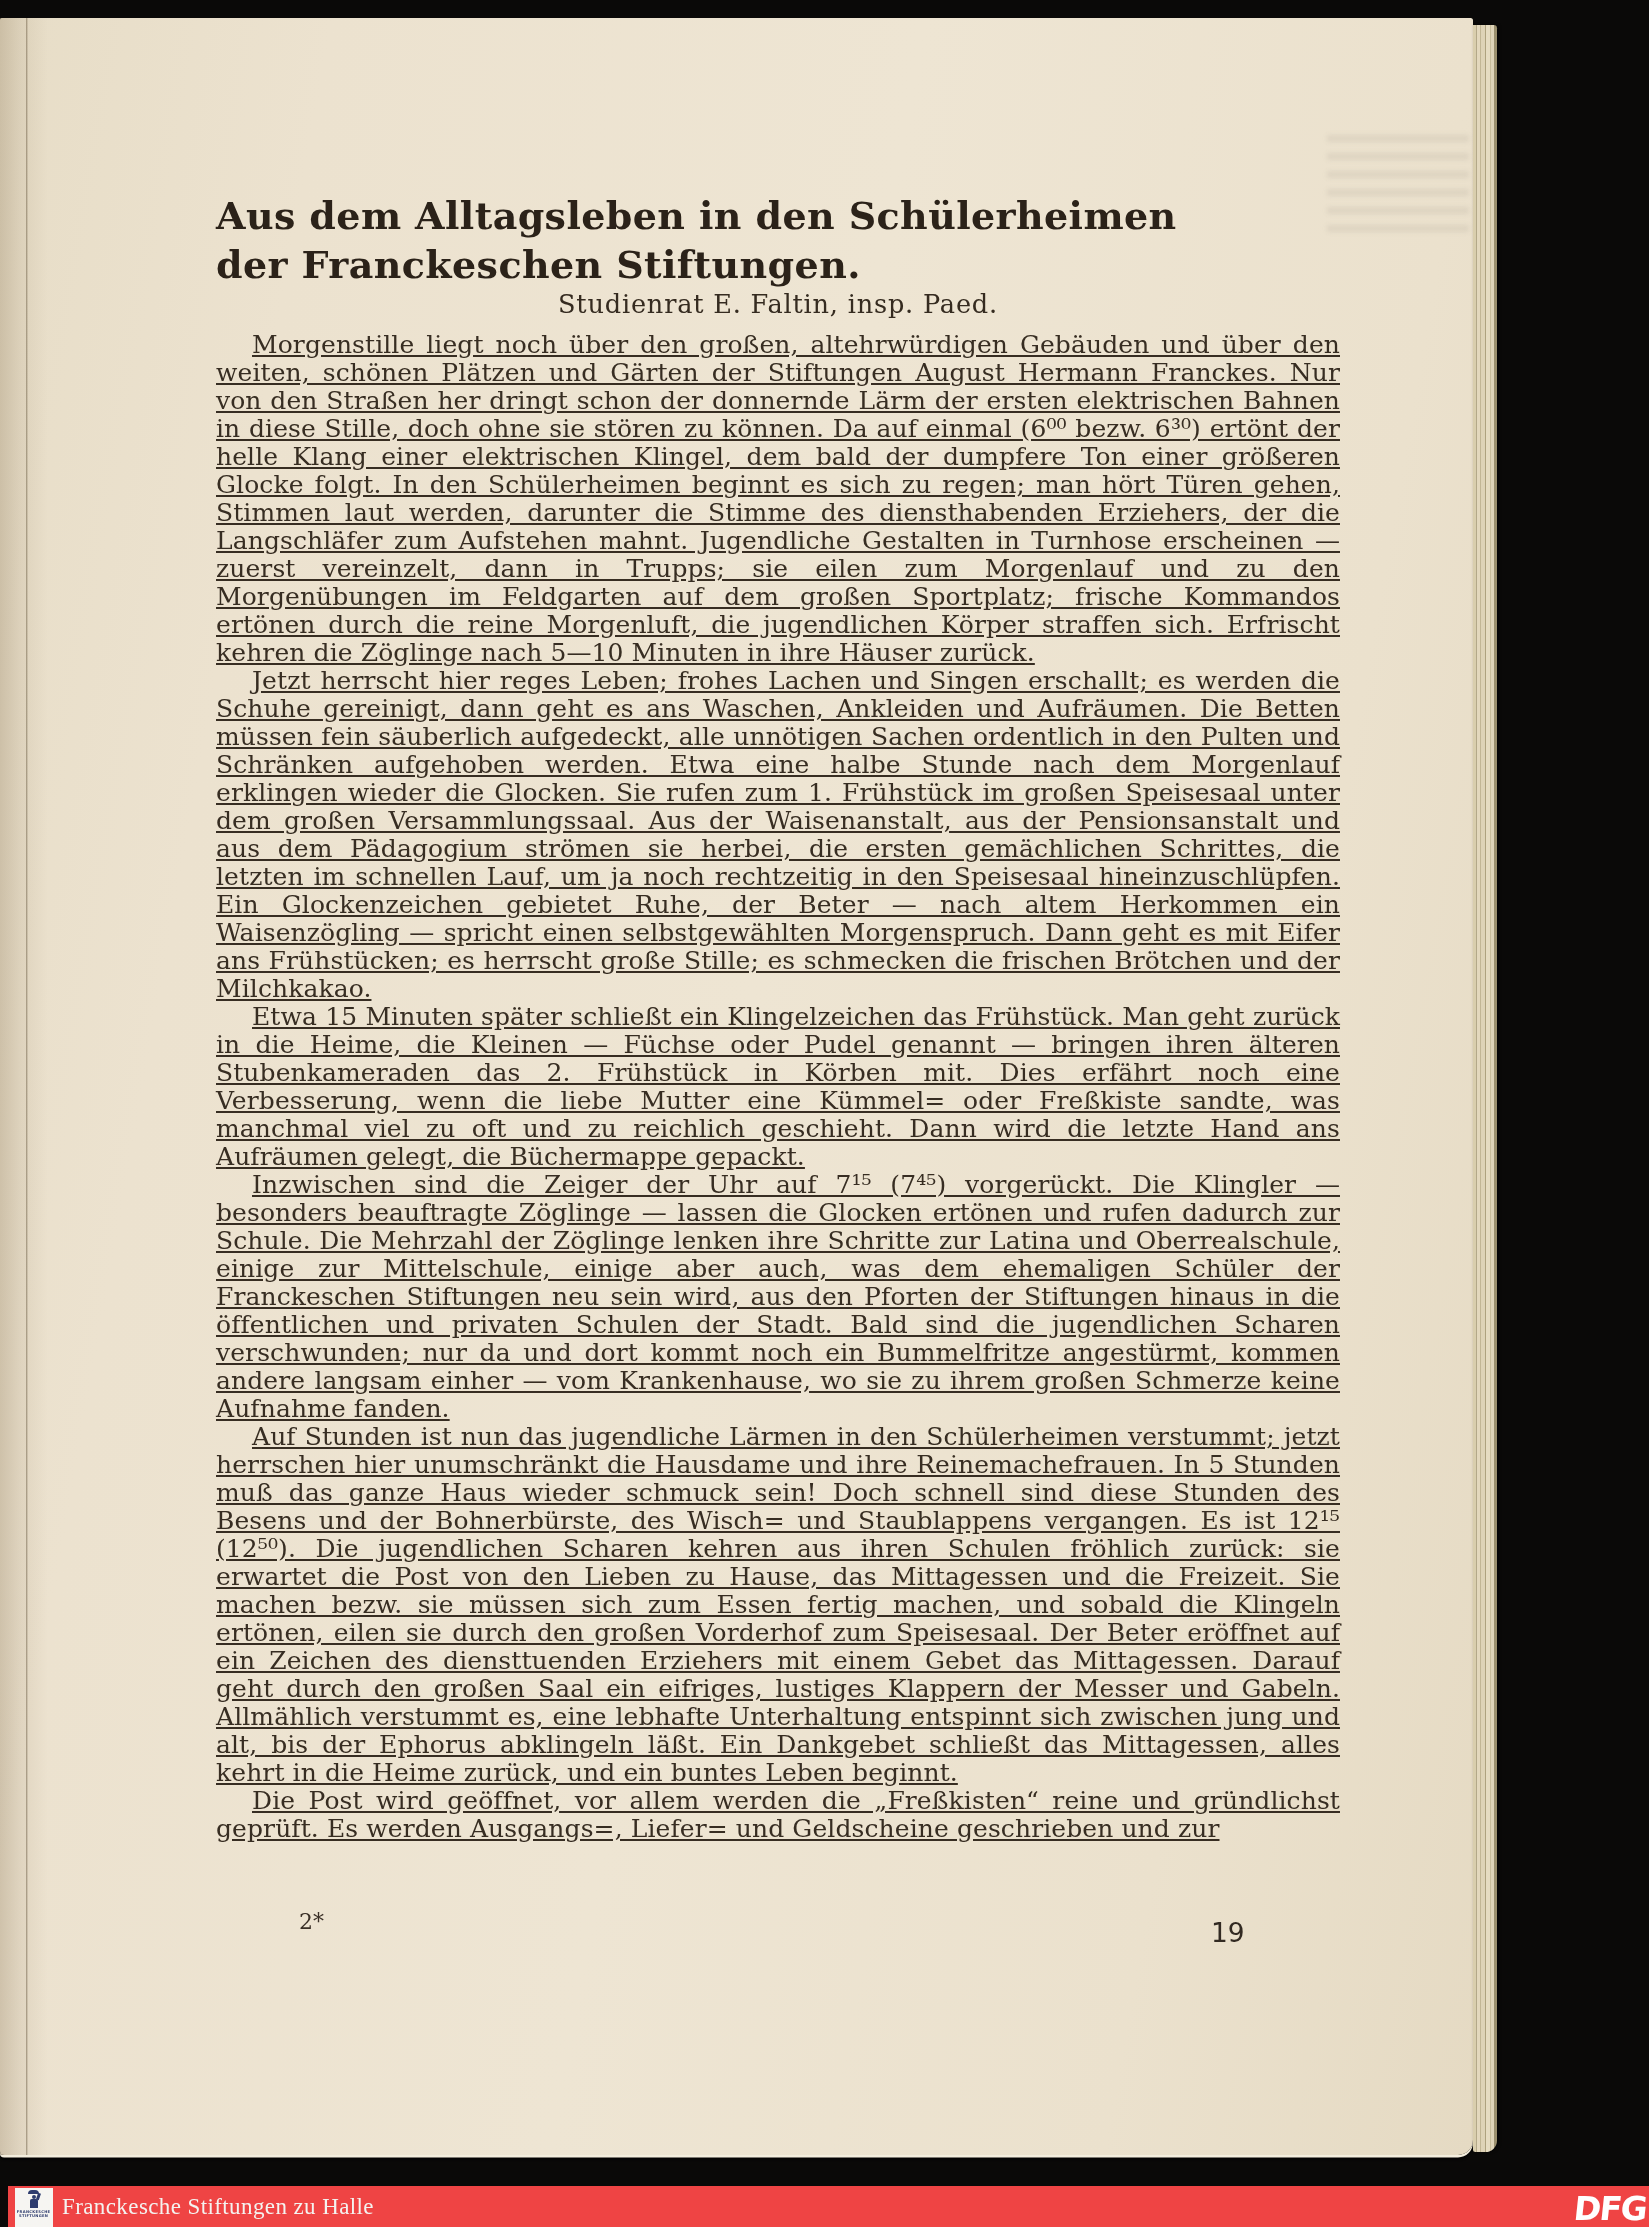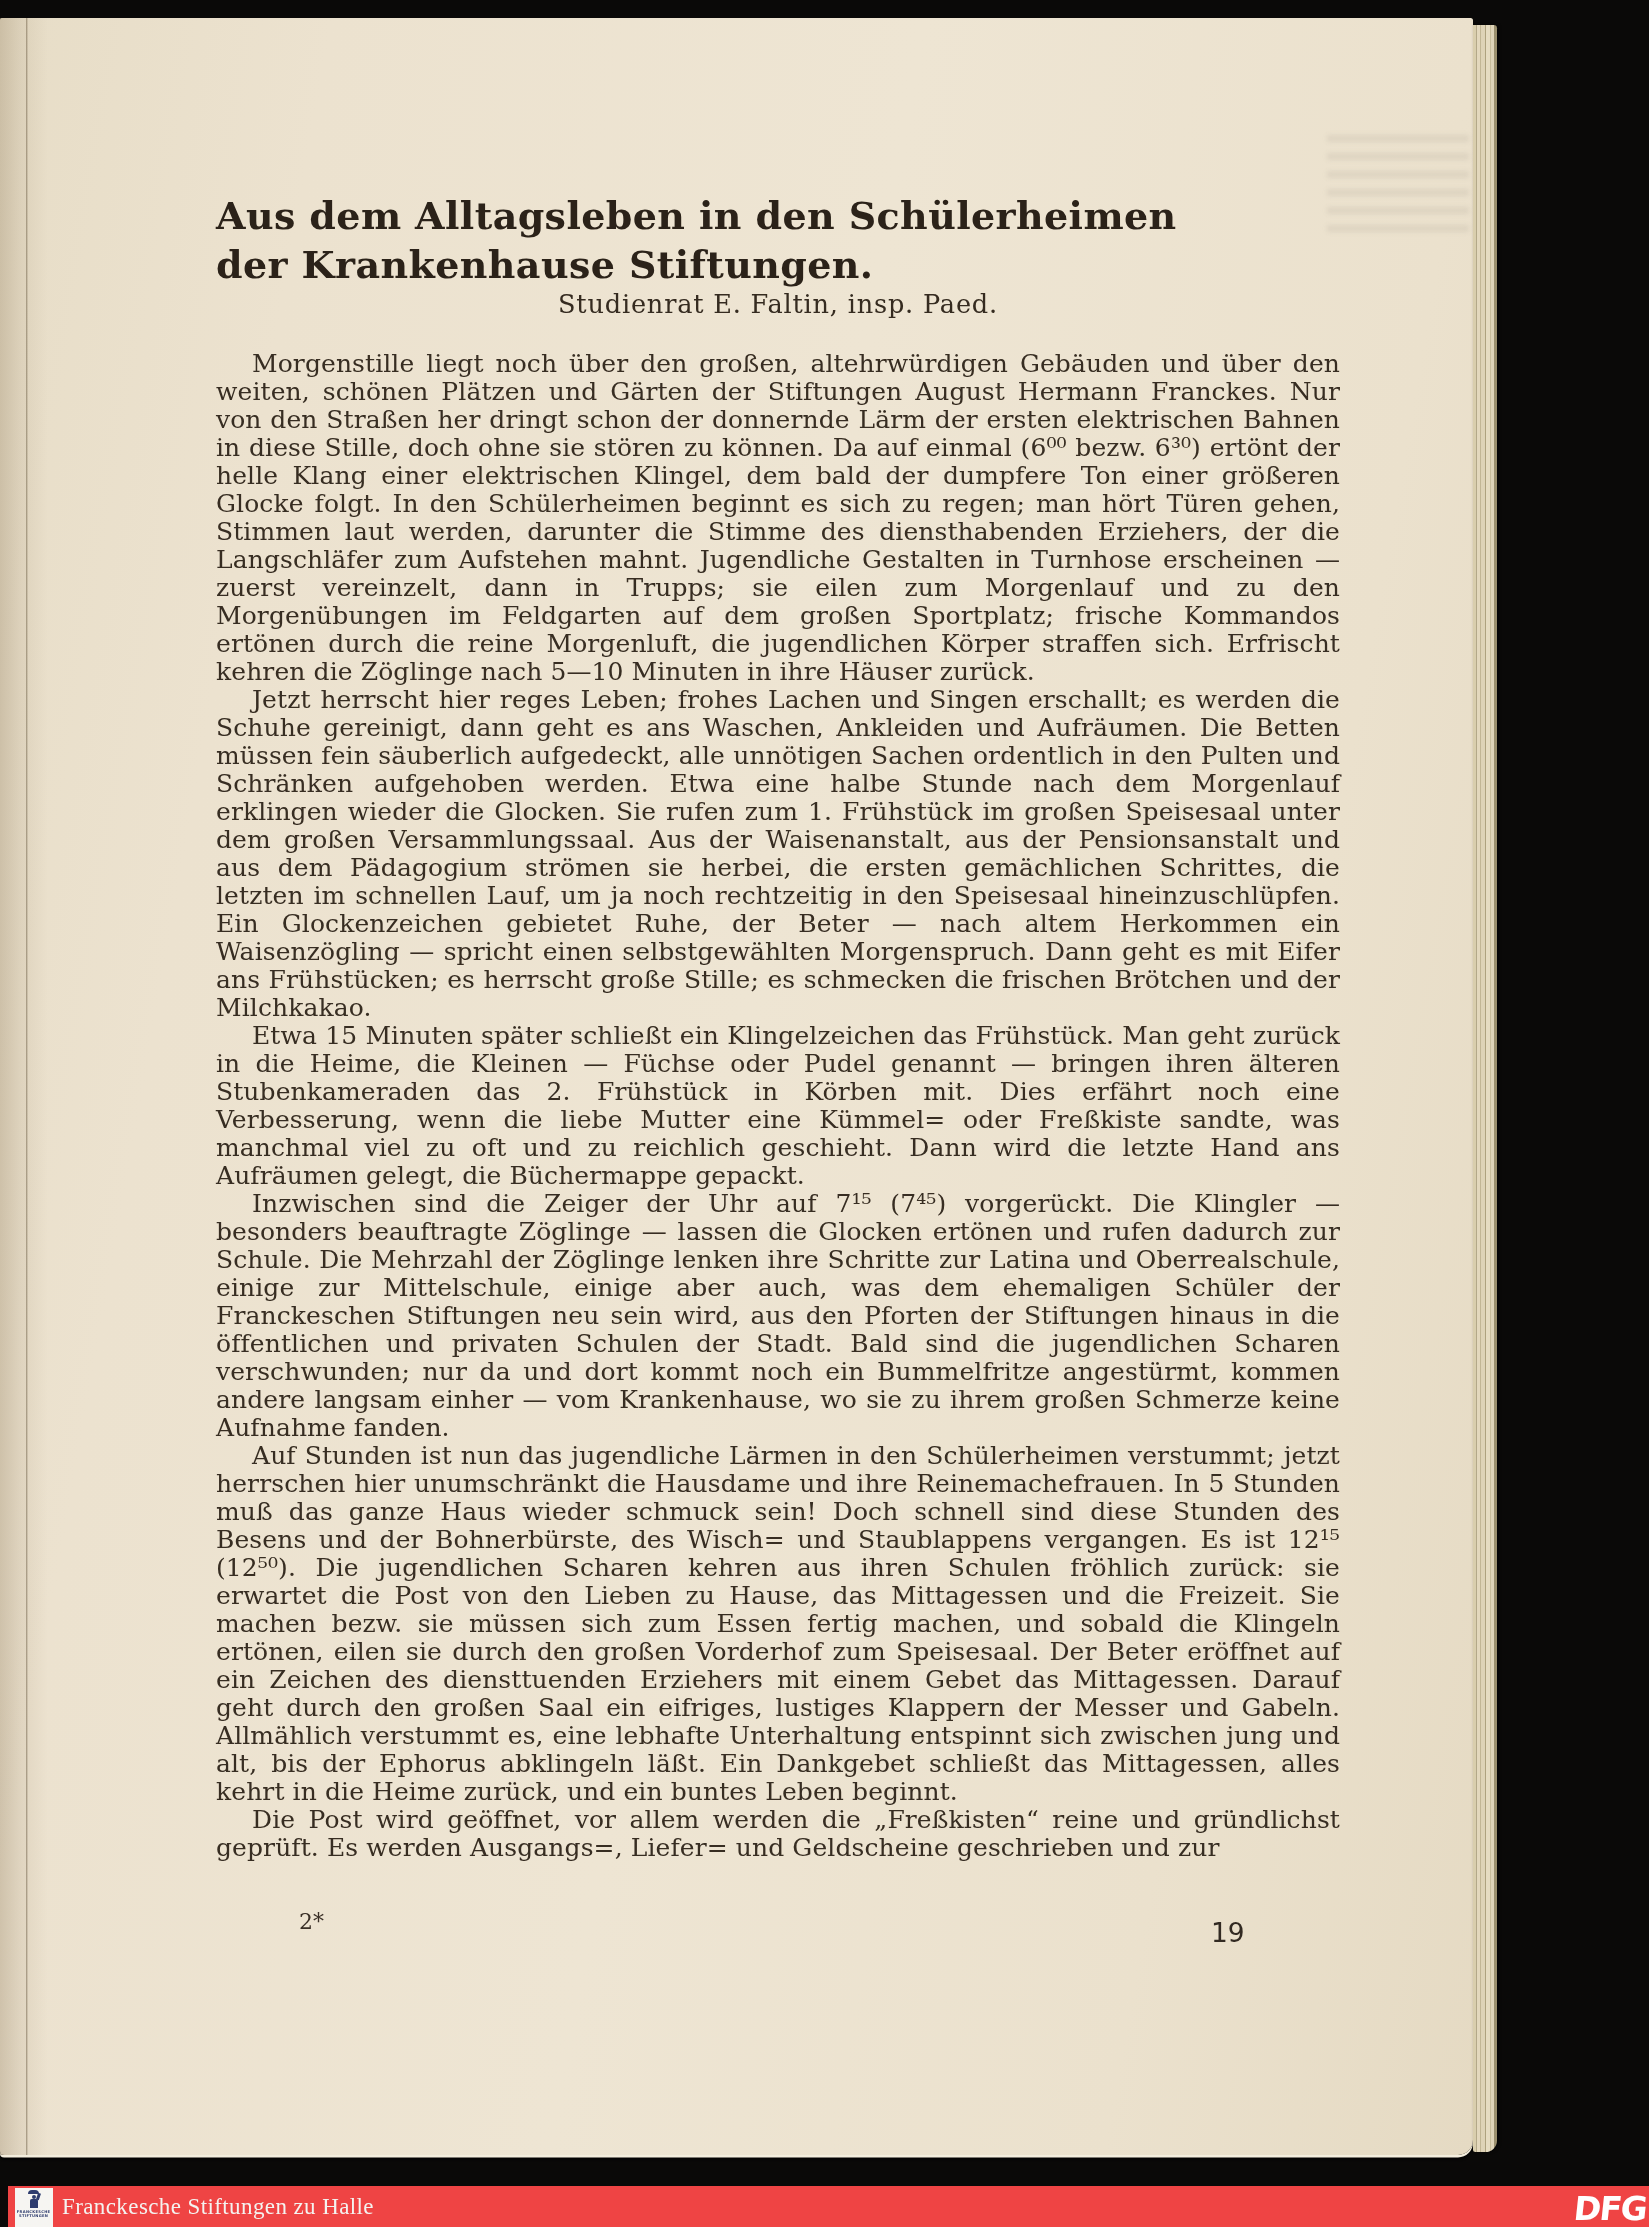--- a/index.html
+++ b/index.html
@@ -50,21 +50,21 @@
     color:#372d22;
   }
   .title{
     text-align:left;font-weight:700;color:#2b2219;
     font-size:38px;line-height:49px;letter-spacing:0.4px;
   }
   .byline{
     text-align:center;font-size:25.6px;line-height:31px;
     color:#352b20;letter-spacing:0.8px;
   }
-  .bodytext{margin-top:30px;text-align:justify;}
+  .bodytext{margin-top:11px;text-align:justify;text-decoration:underline;}
   .bodytext .para{
     margin:0;text-indent:36px;
     font-size:25px;line-height:28px;
     letter-spacing:0.1px;
   }
   .sig-mark{
     position:absolute;left:299px;top:1891px;
     font-size:22px;color:#3a3027;
   }
   .page-num{
@@ -118,21 +118,21 @@
 </head>
 <body>
 
 <div class="page">
   <div class="crease"></div>
   <div class="showthrough"></div>
 
   <div class="content">
     <div class="title">
       <div>Aus dem Alltagsleben in den Schülerheimen</div>
-      <div>der Krankenhause Stiftungen.</div>
+      <div>der Franckeschen Stiftungen.</div>
     </div>
     <div class="byline">Studienrat E. Faltin, insp. Paed.</div>
     <div class="bodytext">
         <p class="para">Morgenstille liegt noch über den großen, altehrwürdigen Gebäuden und über den weiten, schönen Plätzen und Gärten der Stiftungen August Hermann Franckes. Nur von den Straßen her dringt schon der donnernde Lärm der ersten elektrischen Bahnen in diese Stille, doch ohne sie stören zu können. Da auf einmal (6⁰⁰ bezw. 6³⁰) ertönt der helle Klang einer elektrischen Klingel, dem bald der dumpfere Ton einer größeren Glocke folgt. In den Schülerheimen beginnt es sich zu regen; man hört Türen gehen, Stimmen laut werden, darunter die Stimme des diensthabenden Erziehers, der die Langschläfer zum Aufstehen mahnt. Jugendliche Gestalten in Turnhose erscheinen — zuerst vereinzelt, dann in Trupps; sie eilen zum Morgenlauf und zu den Morgenübungen im Feldgarten auf dem großen Sportplatz; frische Kommandos ertönen durch die reine Morgenluft, die jugendlichen Körper straffen sich. Erfrischt kehren die Zöglinge nach 5—10 Minuten in ihre Häuser zurück.</p>
         <p class="para">Jetzt herrscht hier reges Leben; frohes Lachen und Singen erschallt; es werden die Schuhe gereinigt, dann geht es ans Waschen, Ankleiden und Aufräumen. Die Betten müssen fein säuberlich aufgedeckt, alle unnötigen Sachen ordentlich in den Pulten und Schränken aufgehoben werden. Etwa eine halbe Stunde nach dem Morgenlauf erklingen wieder die Glocken. Sie rufen zum 1. Frühstück im großen Speisesaal unter dem großen Versammlungssaal. Aus der Waisenanstalt, aus der Pensionsanstalt und aus dem Pädagogium strömen sie herbei, die ersten gemächlichen Schrittes, die letzten im schnellen Lauf, um ja noch rechtzeitig in den Speisesaal hineinzuschlüpfen. Ein Glockenzeichen gebietet Ruhe, der Beter — nach altem Herkommen ein Waisenzögling — spricht einen selbstgewählten Morgenspruch. Dann geht es mit Eifer ans Frühstücken; es herrscht große Stille; es schmecken die frischen Brötchen und der Milchkakao.</p>
         <p class="para">Etwa 15 Minuten später schließt ein Klingelzeichen das Frühstück. Man geht zurück in die Heime, die Kleinen — Füchse oder Pudel genannt — bringen ihren älteren Stubenkameraden das 2. Frühstück in Körben mit. Dies erfährt noch eine Verbesserung, wenn die liebe Mutter eine Kümmel= oder Freßkiste sandte, was manchmal viel zu oft und zu reichlich geschieht. Dann wird die letzte Hand ans Aufräumen gelegt, die Büchermappe gepackt.</p>
         <p class="para">Inzwischen sind die Zeiger der Uhr auf 7¹⁵ (7⁴⁵) vorgerückt. Die Klingler — besonders beauftragte Zöglinge — lassen die Glocken ertönen und rufen dadurch zur Schule. Die Mehrzahl der Zöglinge lenken ihre Schritte zur Latina und Oberrealschule, einige zur Mittelschule, einige aber auch, was dem ehemaligen Schüler der Franckeschen Stiftungen neu sein wird, aus den Pforten der Stiftungen hinaus in die öffentlichen und privaten Schulen der Stadt. Bald sind die jugendlichen Scharen verschwunden; nur da und dort kommt noch ein Bummelfritze angestürmt, kommen andere langsam einher — vom Krankenhause, wo sie zu ihrem großen Schmerze keine Aufnahme fanden.</p>
         <p class="para">Auf Stunden ist nun das jugendliche Lärmen in den Schülerheimen verstummt; jetzt herrschen hier unumschränkt die Hausdame und ihre Reinemachefrauen. In 5 Stunden muß das ganze Haus wieder schmuck sein! Doch schnell sind diese Stunden des Besens und der Bohnerbürste, des Wisch= und Staublappens vergangen. Es ist 12¹⁵ (12⁵⁰). Die jugendlichen Scharen kehren aus ihren Schulen fröhlich zurück: sie erwartet die Post von den Lieben zu Hause, das Mittagessen und die Freizeit. Sie machen bezw. sie müssen sich zum Essen fertig machen, und sobald die Klingeln ertönen, eilen sie durch den großen Vorderhof zum Speisesaal. Der Beter eröffnet auf ein Zeichen des diensttuenden Erziehers mit einem Gebet das Mittagessen. Darauf geht durch den großen Saal ein eifriges, lustiges Klappern der Messer und Gabeln. Allmählich verstummt es, eine lebhafte Unterhaltung entspinnt sich zwischen jung und alt, bis der Ephorus abklingeln läßt. Ein Dankgebet schließt das Mittagessen, alles kehrt in die Heime zurück, und ein buntes Leben beginnt.</p>
         <p class="para">Die Post wird geöffnet, vor allem werden die „Freßkisten“ reine und gründlichst geprüft. Es werden Ausgangs=, Liefer= und Geldscheine geschrieben und zur</p>
       </div>

